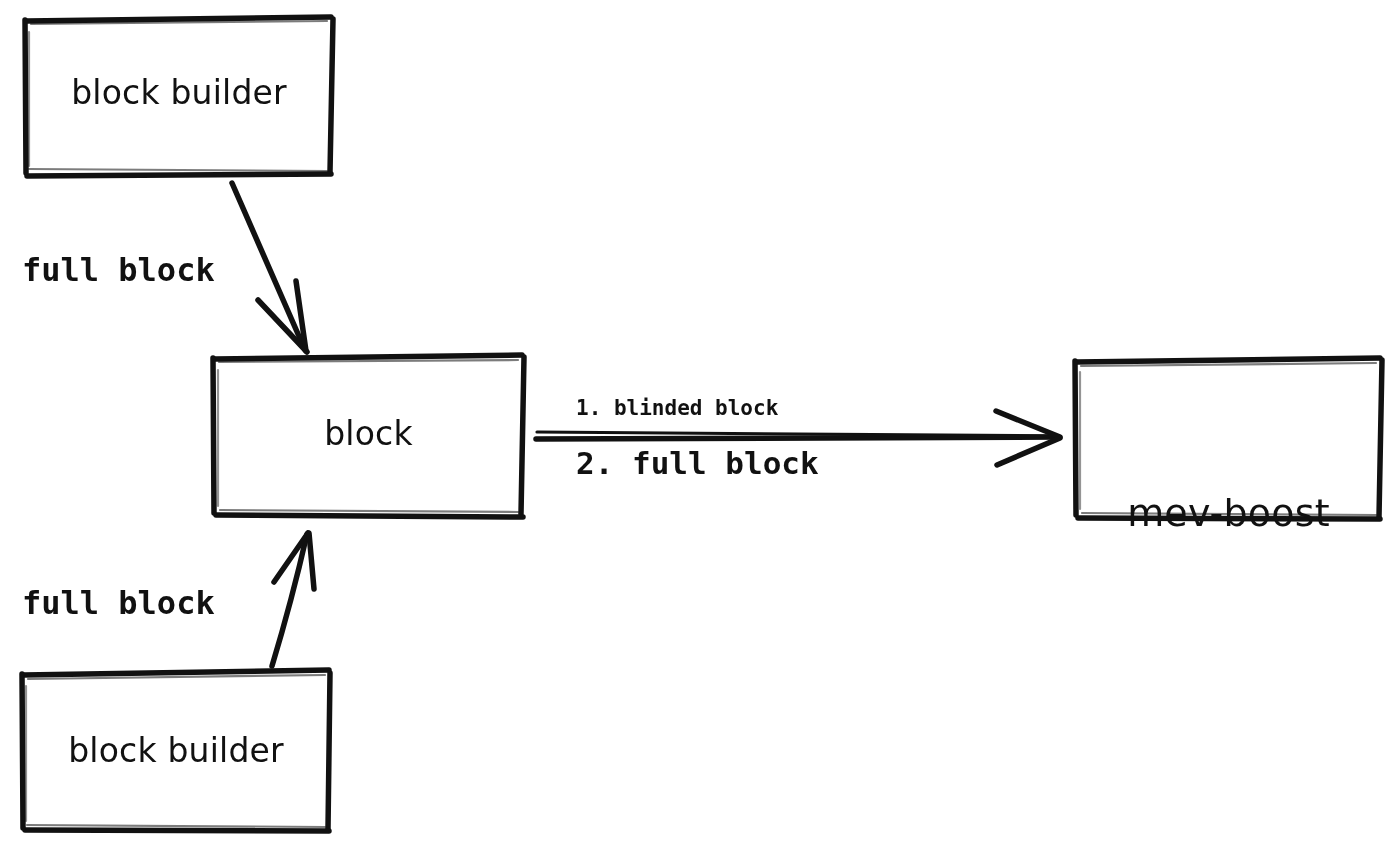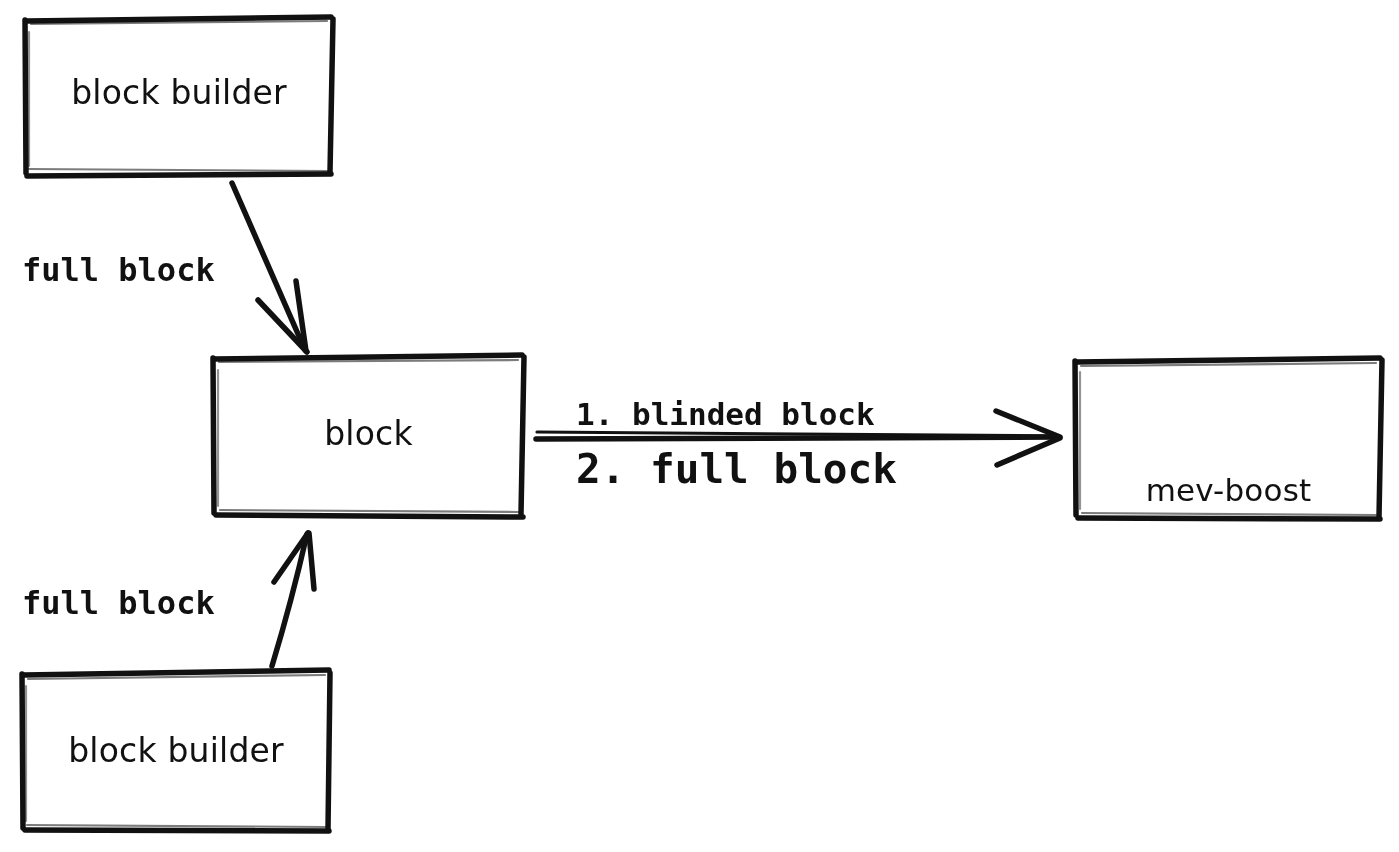--- a/index.html
+++ b/index.html
@@ -56,47 +56,47 @@
   .label-relay {
     left: 213px;
     top: 413px;
     width: 311px;
     font-size: 33px;
   }
   .label-validator {
     left: 1075px;
     top: 392px;
     width: 307px;
-    font-size: 31px;
+    font-size: 38px;
   }
   .label-builder-bottom {
     left: 22px;
     top: 730px;
     width: 308px;
     font-size: 33px;
   }
   .label-fullblock-top {
     left: 22px;
     top: 251px;
     font-size: 32px;
   }
   .label-fullblock-bottom {
     left: 22px;
     top: 584px;
     font-size: 32px;
   }
   .label-blinded {
     left: 576px;
     top: 396px;
-    font-size: 31px;
+    font-size: 21px;
   }
   .label-full-mid {
     left: 576px;
     top: 445px;
-    font-size: 41px;
+    font-size: 31px;
   }
   .hit {
     position: absolute;
     background: transparent;
   }
 </style>
 </head>
 <body>
 
 <div id="canvas">

